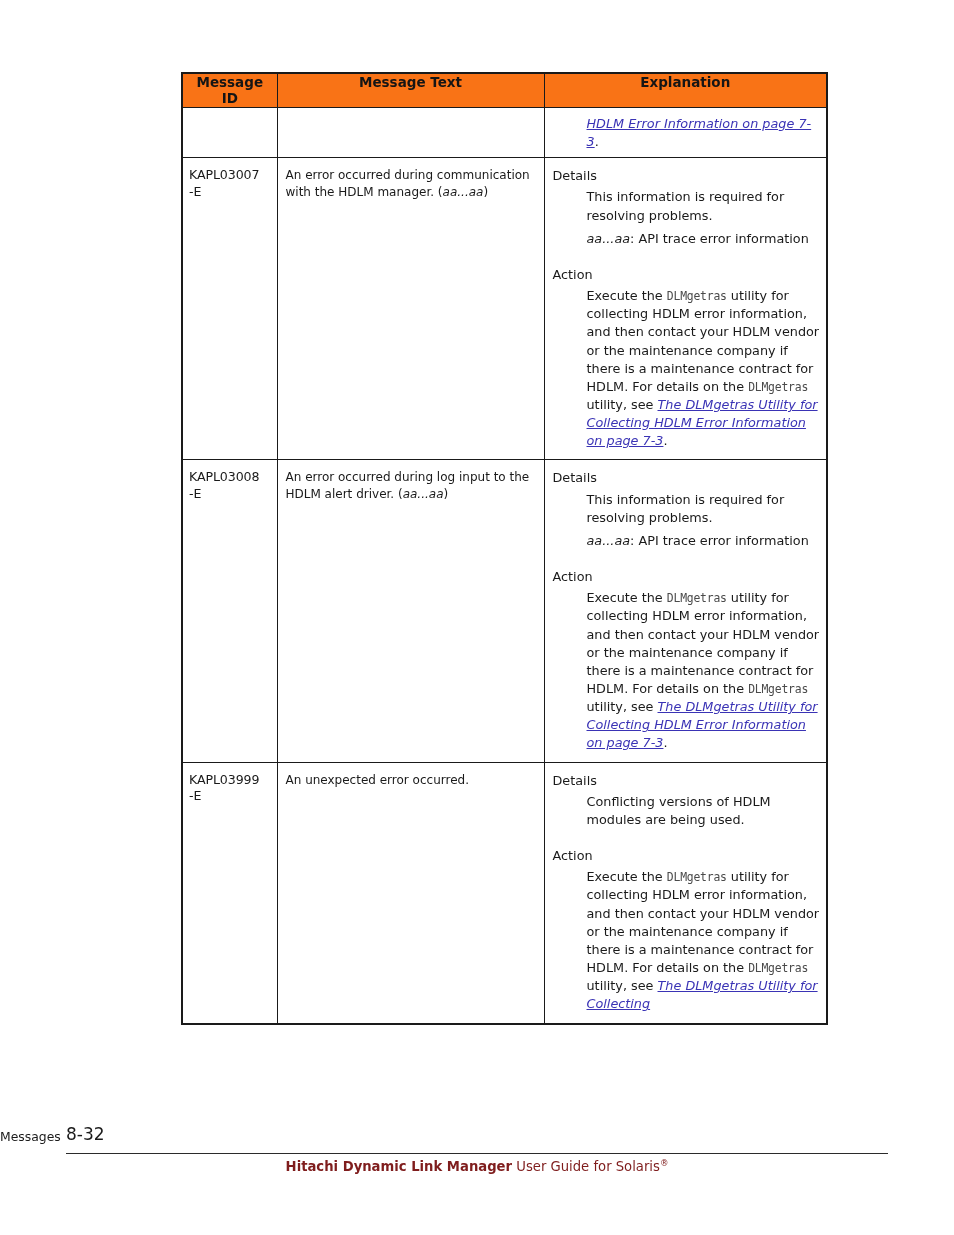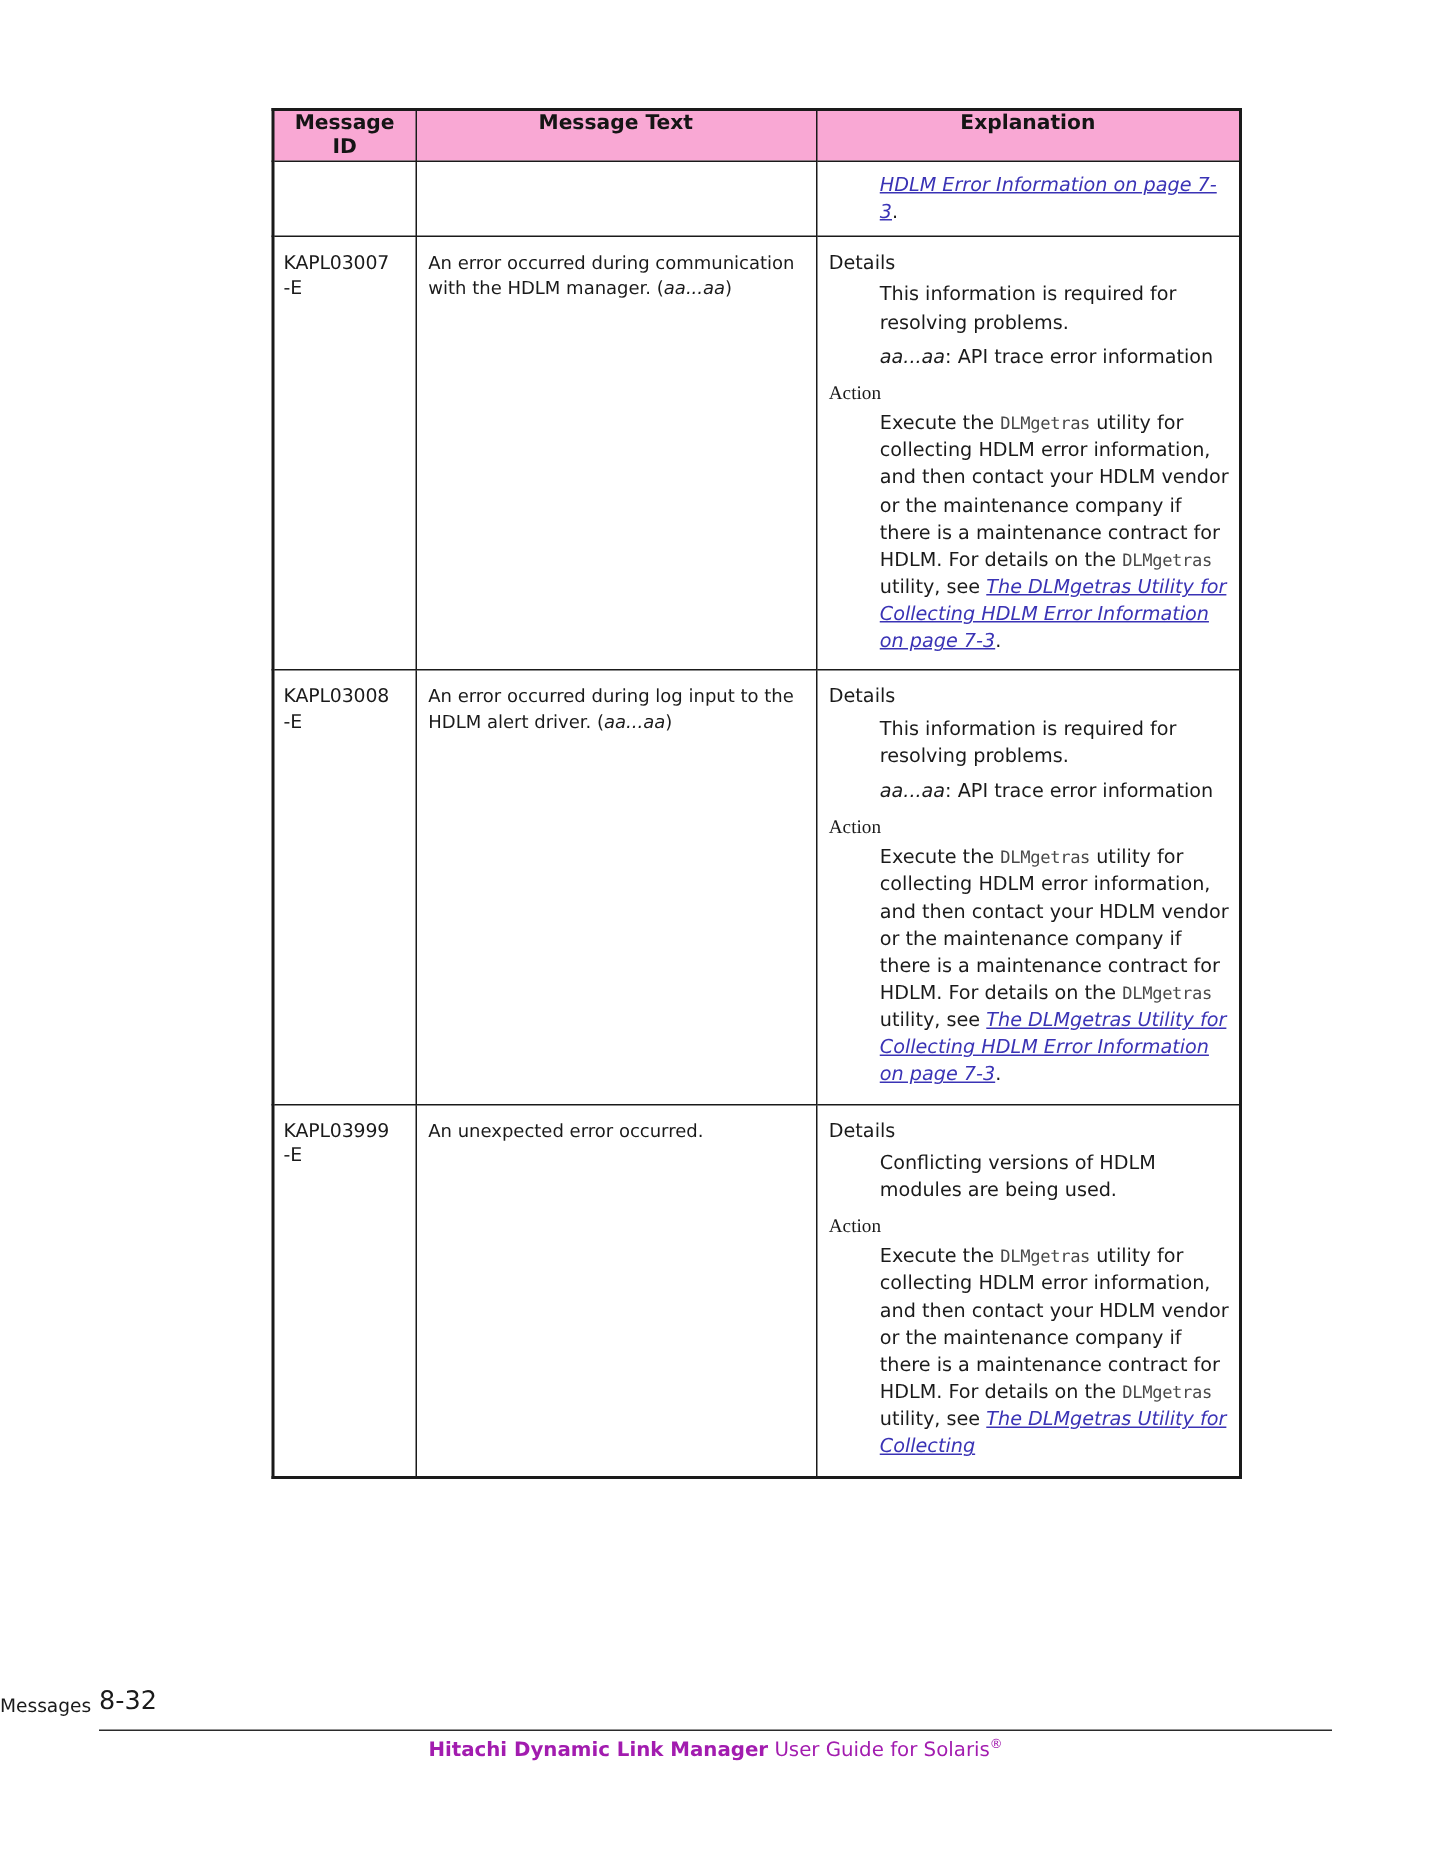--- a/index.html
+++ b/index.html
@@ -31,21 +31,21 @@
   .msg-table col.c3 { width: 283px; }
 
   .msg-table th,
   .msg-table td {
     border: 1px solid #1a1a1a;
     vertical-align: top;
     padding: 0;
   }
 
   thead th {
-    background: #f9a8d4;
+    background: #f97316;
     border-bottom: 2px solid #1a1a1a;
     font-weight: bold;
     font-size: 13.5px;
     text-align: center;
     padding: 12px 6px 13px 6px;
     line-height: 1.22;
     color: #151515;
   }
 
   td.col-id {
@@ -71,21 +71,21 @@
   
   .exp-head {
     margin: 0 0 3px 0;
     line-height: 1.42;
   }
   .exp-body {
     margin: 0 0 5px 34px;
     line-height: 1.42;
   }
   .exp-body.last { margin-bottom: 0; }
-  .exp-head.second { margin-top: 5px; font-family: Liberation Serif, serif; }
+  .exp-head.second { margin-top: 18px; }
 
   .mono {
     font-family: "DejaVu Sans Mono", monospace;
     font-size: 11.4px;
     color: #4a4a4a;
     letter-spacing: -0.2px;
     margin-top: 12px;
   }
   .ital { font-style: italic; }
   .lnk {
@@ -126,21 +126,21 @@
     height: 0;
     border-top: 1.4px solid #2b2b2b;
   }
   .footer .guide {
     position: absolute;
     left: 0;
     top: 38px;
     width: 954px;
     text-align: center;
     font-size: 13.2px;
-    color: #a21caf;
+    color: #7f1d1d;
   }
   .footer .guide b { font-weight: bold; }
   .footer .guide sup { font-size: 8.5px; vertical-align: super; }
 </style>
 </head>
 <body>
 
 <table class="msg-table">
   <colgroup>
       <col class="c1">

